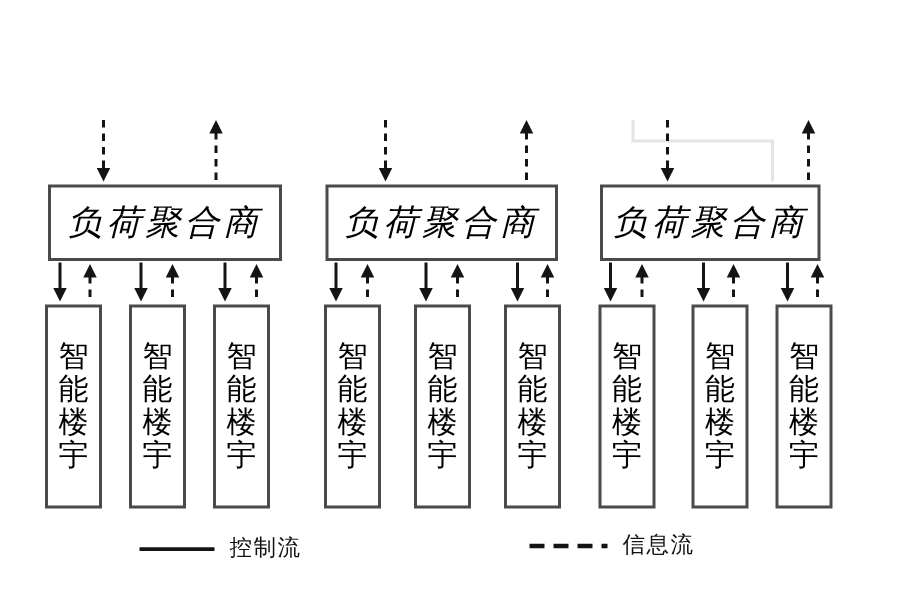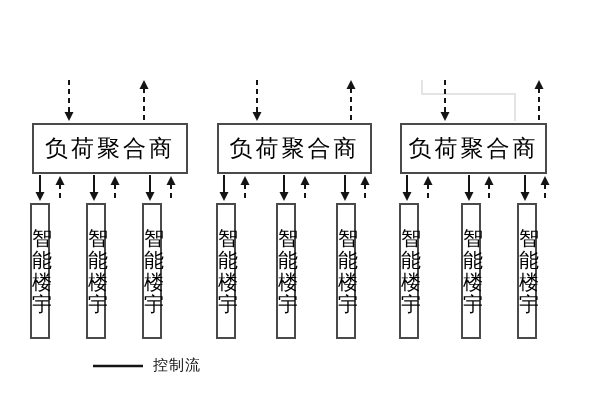--- a/index.html
+++ b/index.html
@@ -11,27 +11,27 @@
   .box{
     position:absolute;box-sizing:border-box;background:#fff;
     border:2px solid #4a4a4a;text-align:center;
   }
   .platform{
     left:28px;top:13px;width:529px;height:66px;
     font-size:27px;letter-spacing:3px;line-height:62px;white-space:nowrap;
   }
   .aggregator{
     top:123px;height:51px;
-    font-size:23px;letter-spacing:3px;line-height:47px;white-space:nowrap;
+    font-size:23px;letter-spacing:3px;line-height:47px;white-space:nowrap;font-style:italic;
   }
   .agg-1{left:32px;width:156px;}
   .agg-2{left:217px;width:155px;}
   .agg-3{left:400px;width:147px;}
   .building{
-    top:203px;width:20px;height:136px;
+    top:203px;width:38px;height:136px;
     font-size:20px;line-height:22px;word-break:break-all;
     padding-top:22px;
   }
   .b-1{left:30px;}.b-2{left:86px;}.b-3{left:142px;}
   .b-4{left:216px;}.b-5{left:276px;}.b-6{left:336px;}
   .b-7{left:399px;}.b-8{left:461px;}.b-9{left:517px;}
   .legend{
     position:absolute;left:0;top:352px;width:600px;height:30px;
     font-family:"Liberation Sans","DejaVu Sans",sans-serif;
   }
@@ -163,15 +163,21 @@
   <div class="box building b-8">智能楼宇</div>
   <div class="box building b-9">智能楼宇</div>
 
   <div class="legend">
     <div class="legend-item legend-control">
       <svg class="legend-line-svg" width="52" height="6">
         <line x1="1" y1="3" x2="51" y2="3" stroke="#141414" stroke-width="2.5"></line>
       </svg>
       <span class="legend-label">控制流</span>
     </div>
+    <div class="legend-item legend-info">
+      <svg class="legend-line-svg" width="54" height="8">
+        <line x1="1" y1="4" x2="53" y2="4" stroke="#141414" stroke-width="3" stroke-dasharray="10 6"></line>
+      </svg>
+      <span class="legend-label">信息流</span>
+    </div>
   </div>
 
 </div>
 
 </body></html>

